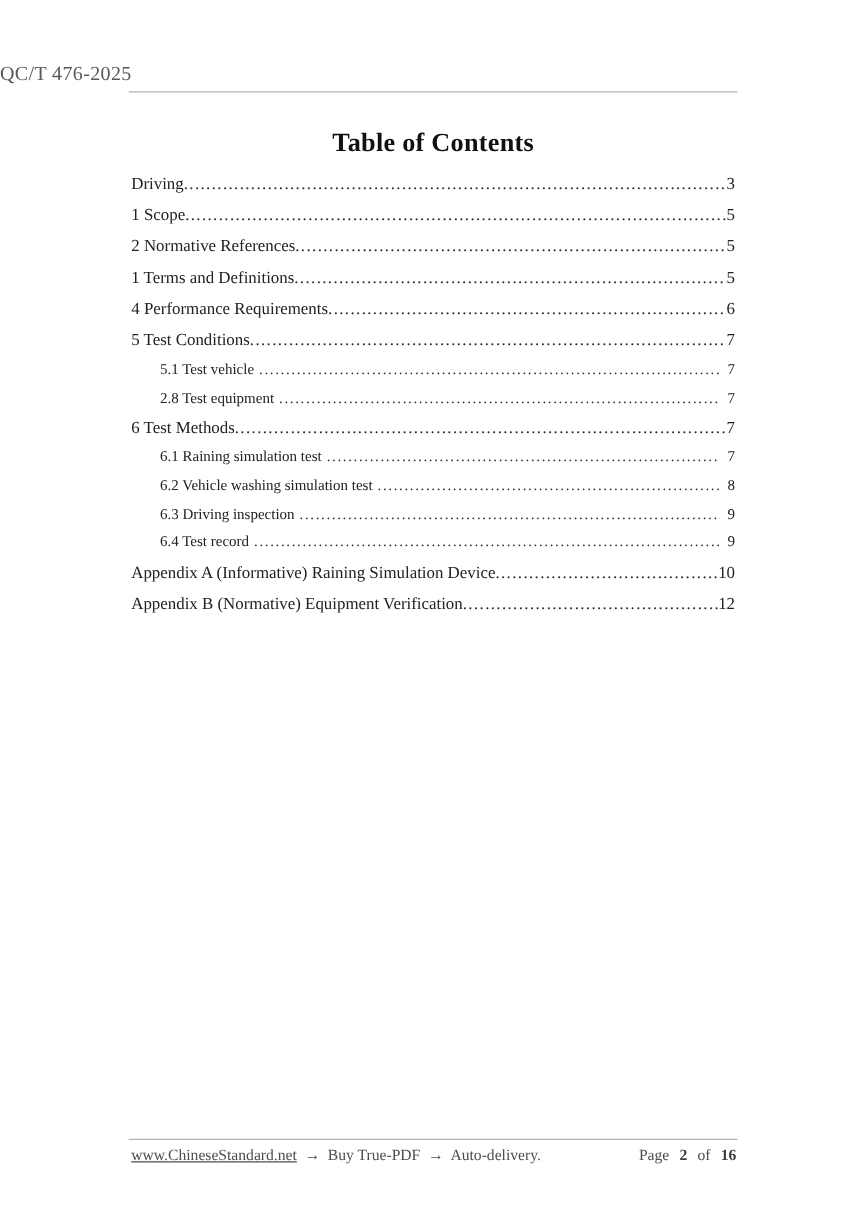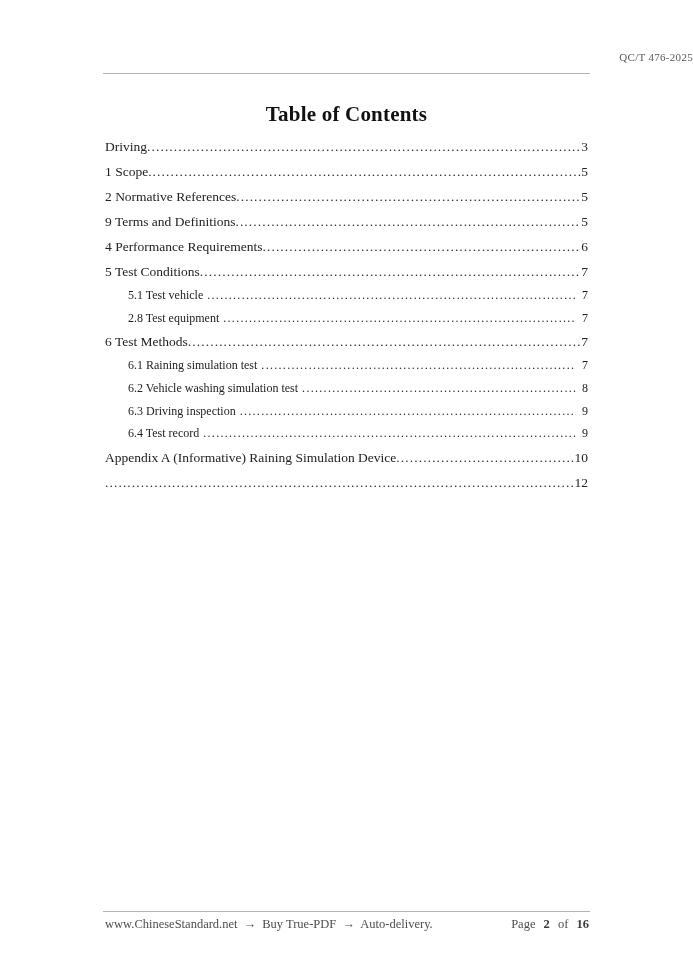--- a/index.html
+++ b/index.html
@@ -8,22 +8,22 @@
     width: 693px;
     height: 980px;
     background: #ffffff;
     font-family: "Liberation Serif", "DejaVu Serif", serif;
     color: #222222;
     overflow: hidden;
   }
   .header-text {
     position: absolute;
     top: 51px; left: 0; right: 0;
-    text-align: right;
-    font-size: 11px;
+    text-align: left;
+    font-size: 16px;
     color: #595959;
     letter-spacing: 0.3px;
   }
   .header-rule {
     position: absolute;
     top: 73px; left: 103px; right: 103px;
     border-top: 1px solid #b3b3b3;
     height: 0;
   }
   .doc-title {
@@ -86,20 +86,21 @@
     top: 917px; left: 105px; right: 104px;
     display: flex;
     justify-content: space-between;
     align-items: baseline;
     font-size: 12.5px;
     color: #4d4d4d;
   }
   .footer-left span, .footer-left a { margin-right: 3px; }
   .footer-link {
     color: #4d4d4d;
+    text-decoration: underline;
     cursor: pointer;
   }
   .arrow { color: #4d4d4d; }
   .footer-right span { margin-left: 5px; margin-top: 28px; }
   .footer-right .num { font-weight: bold; color: #3d3d3d; }
 </style>
 </head>
 <body>
 
 <div class="page">
@@ -119,21 +120,21 @@
         <span class="toc-label">1 Scope</span>
         <span class="leader"></span>
         <span class="toc-page">5</span>
       </div>
       <div class="toc-row level-1">
         <span class="toc-label">2 Normative References</span>
         <span class="leader"></span>
         <span class="toc-page">5</span>
       </div>
       <div class="toc-row level-1">
-        <span class="toc-label">9 Terms and Definitions</span>
+        <span class="toc-label">1 Terms and Definitions</span>
         <span class="leader"></span>
         <span class="toc-page">5</span>
       </div>
       <div class="toc-row level-1">
         <span class="toc-label">4 Performance Requirements</span>
         <span class="leader"></span>
         <span class="toc-page">6</span>
       </div>
       <div class="toc-row level-1">
         <span class="toc-label">5 Test Conditions</span>
@@ -174,20 +175,21 @@
         <span class="toc-label">6.4 Test record</span>
         <span class="leader"></span>
         <span class="toc-page">9</span>
       </div>
       <div class="toc-row level-1">
         <span class="toc-label">Appendix A (Informative) Raining Simulation Device</span>
         <span class="leader"></span>
         <span class="toc-page">10</span>
       </div>
       <div class="toc-row level-1">
+        <span class="toc-label">Appendix B (Normative) Equipment Verification</span>
         <span class="leader"></span>
         <span class="toc-page">12</span>
       </div>
     </div>
 
   <div class="footer-rule"></div>
   <div class="footer-row">
     <div class="footer-left">
       <a class="footer-link">www.ChineseStandard.net</a>
       <span class="arrow">→</span>

